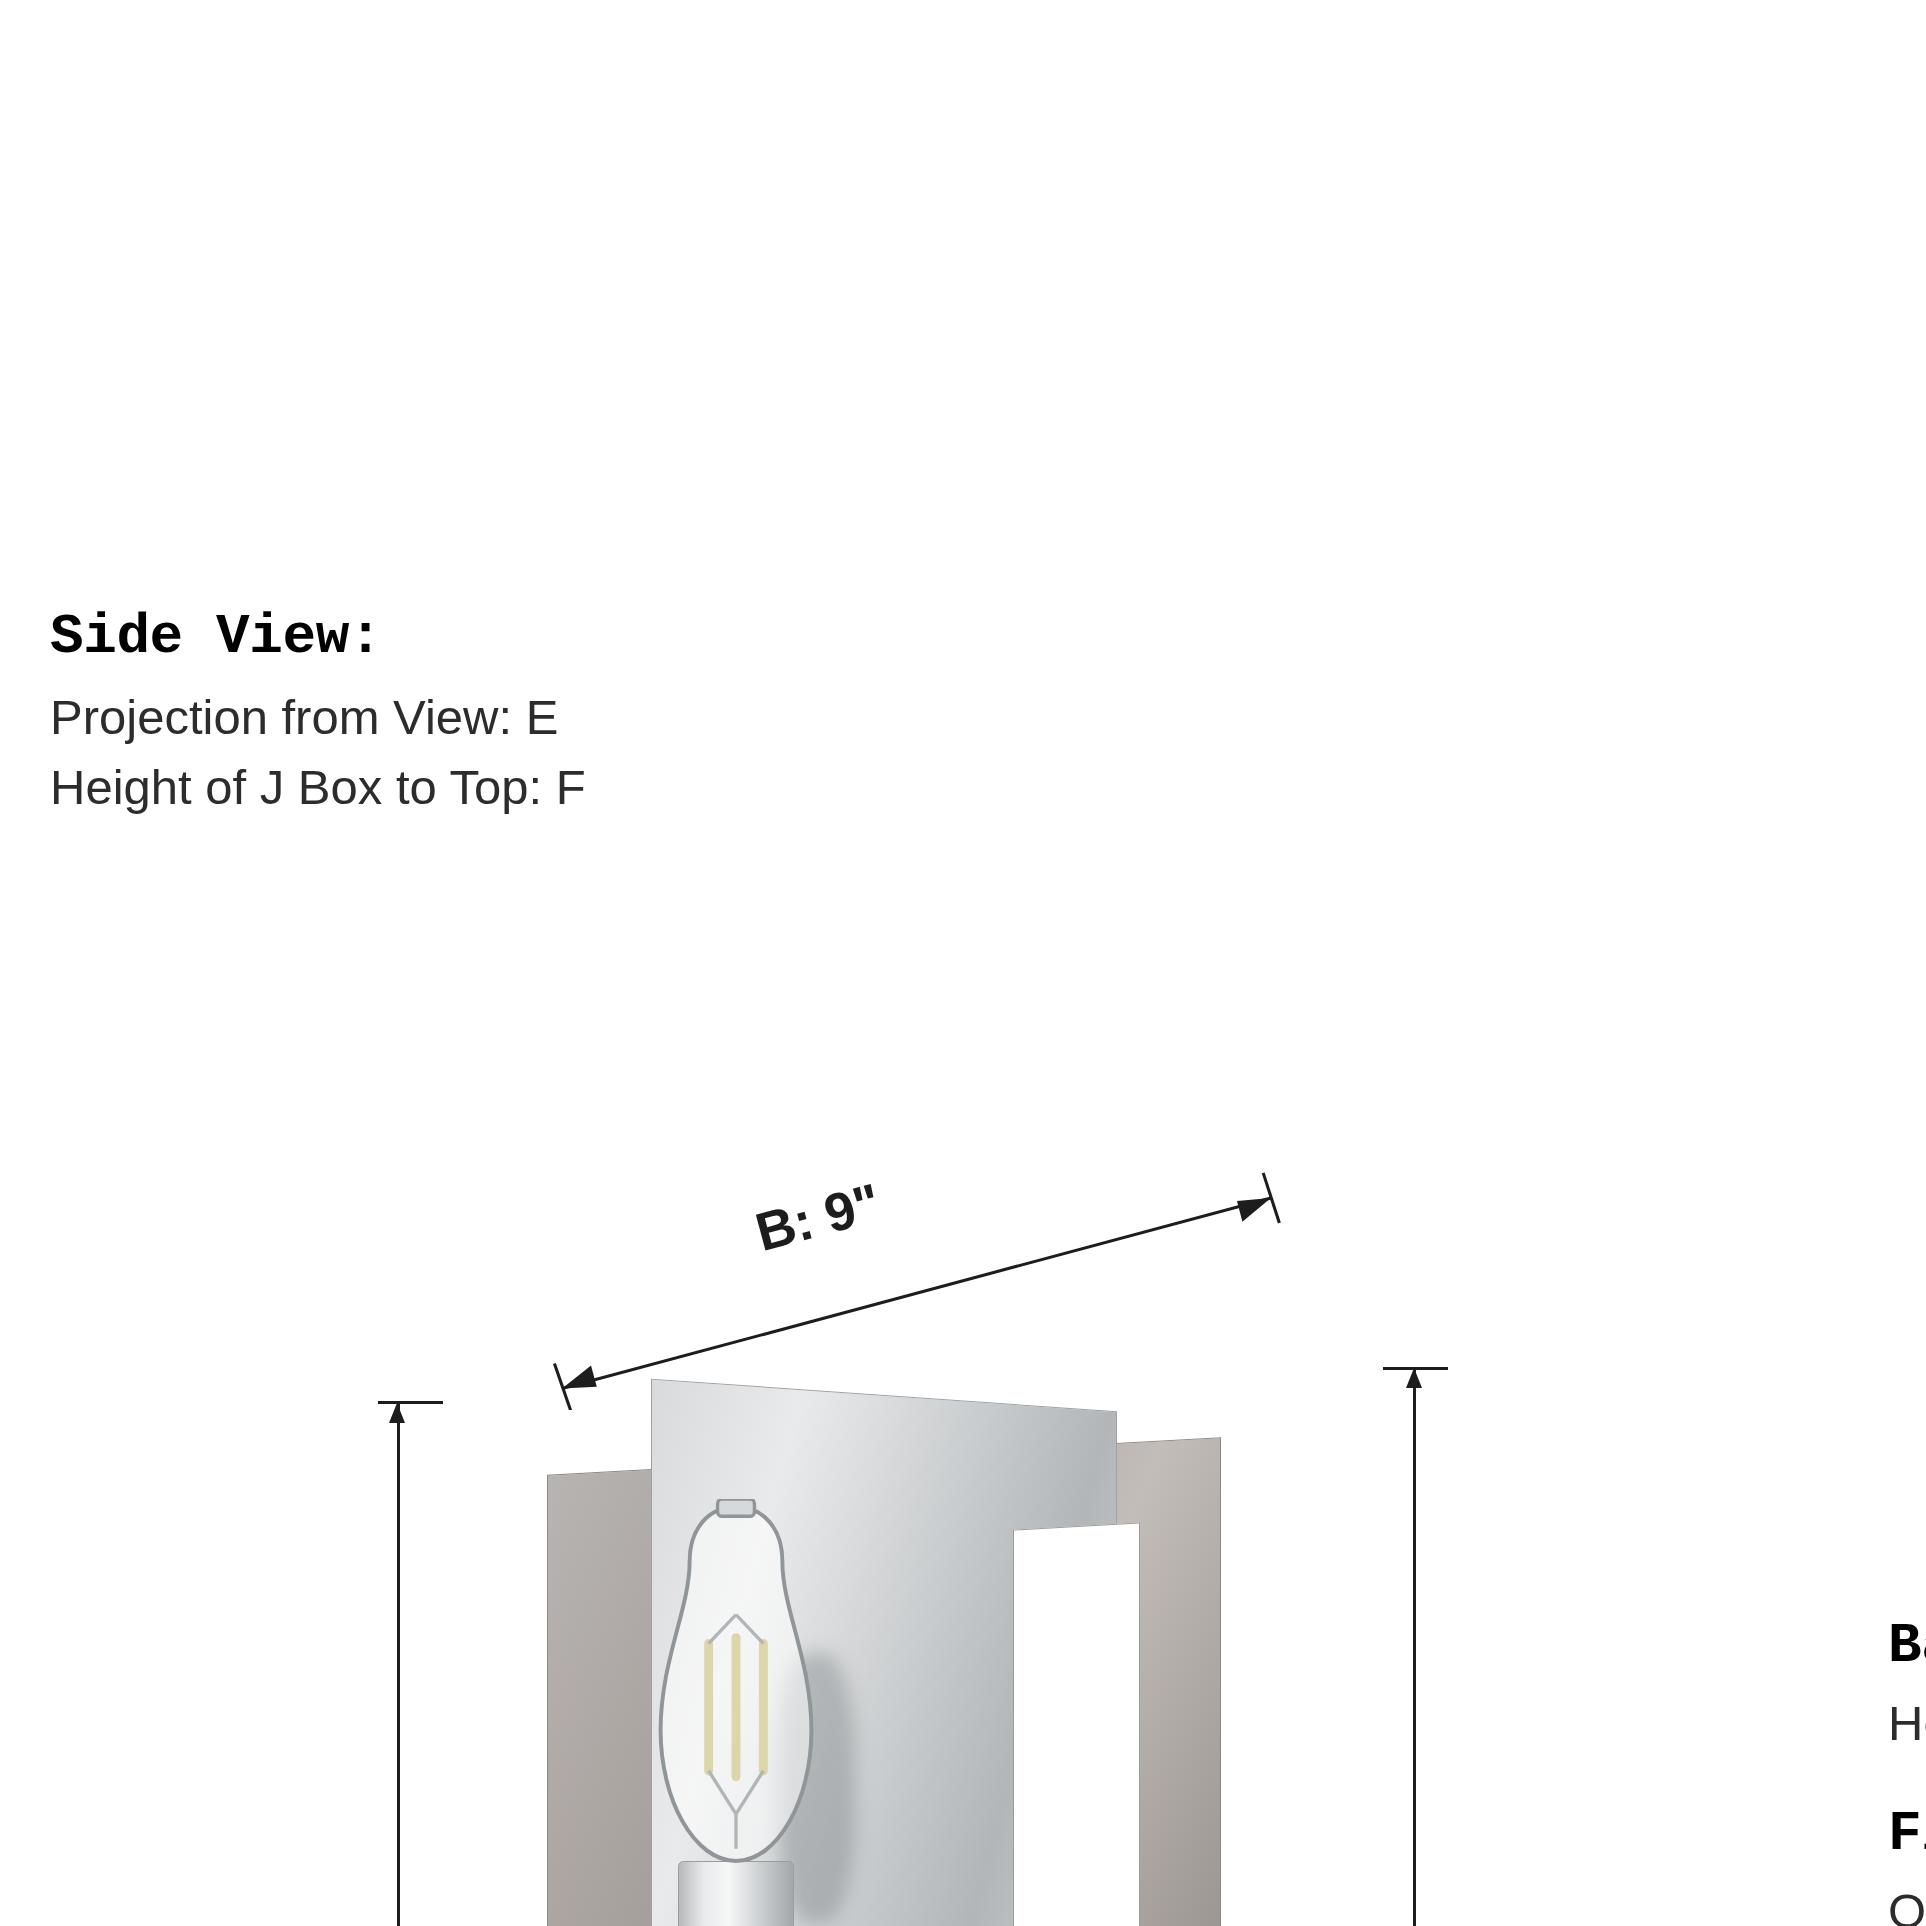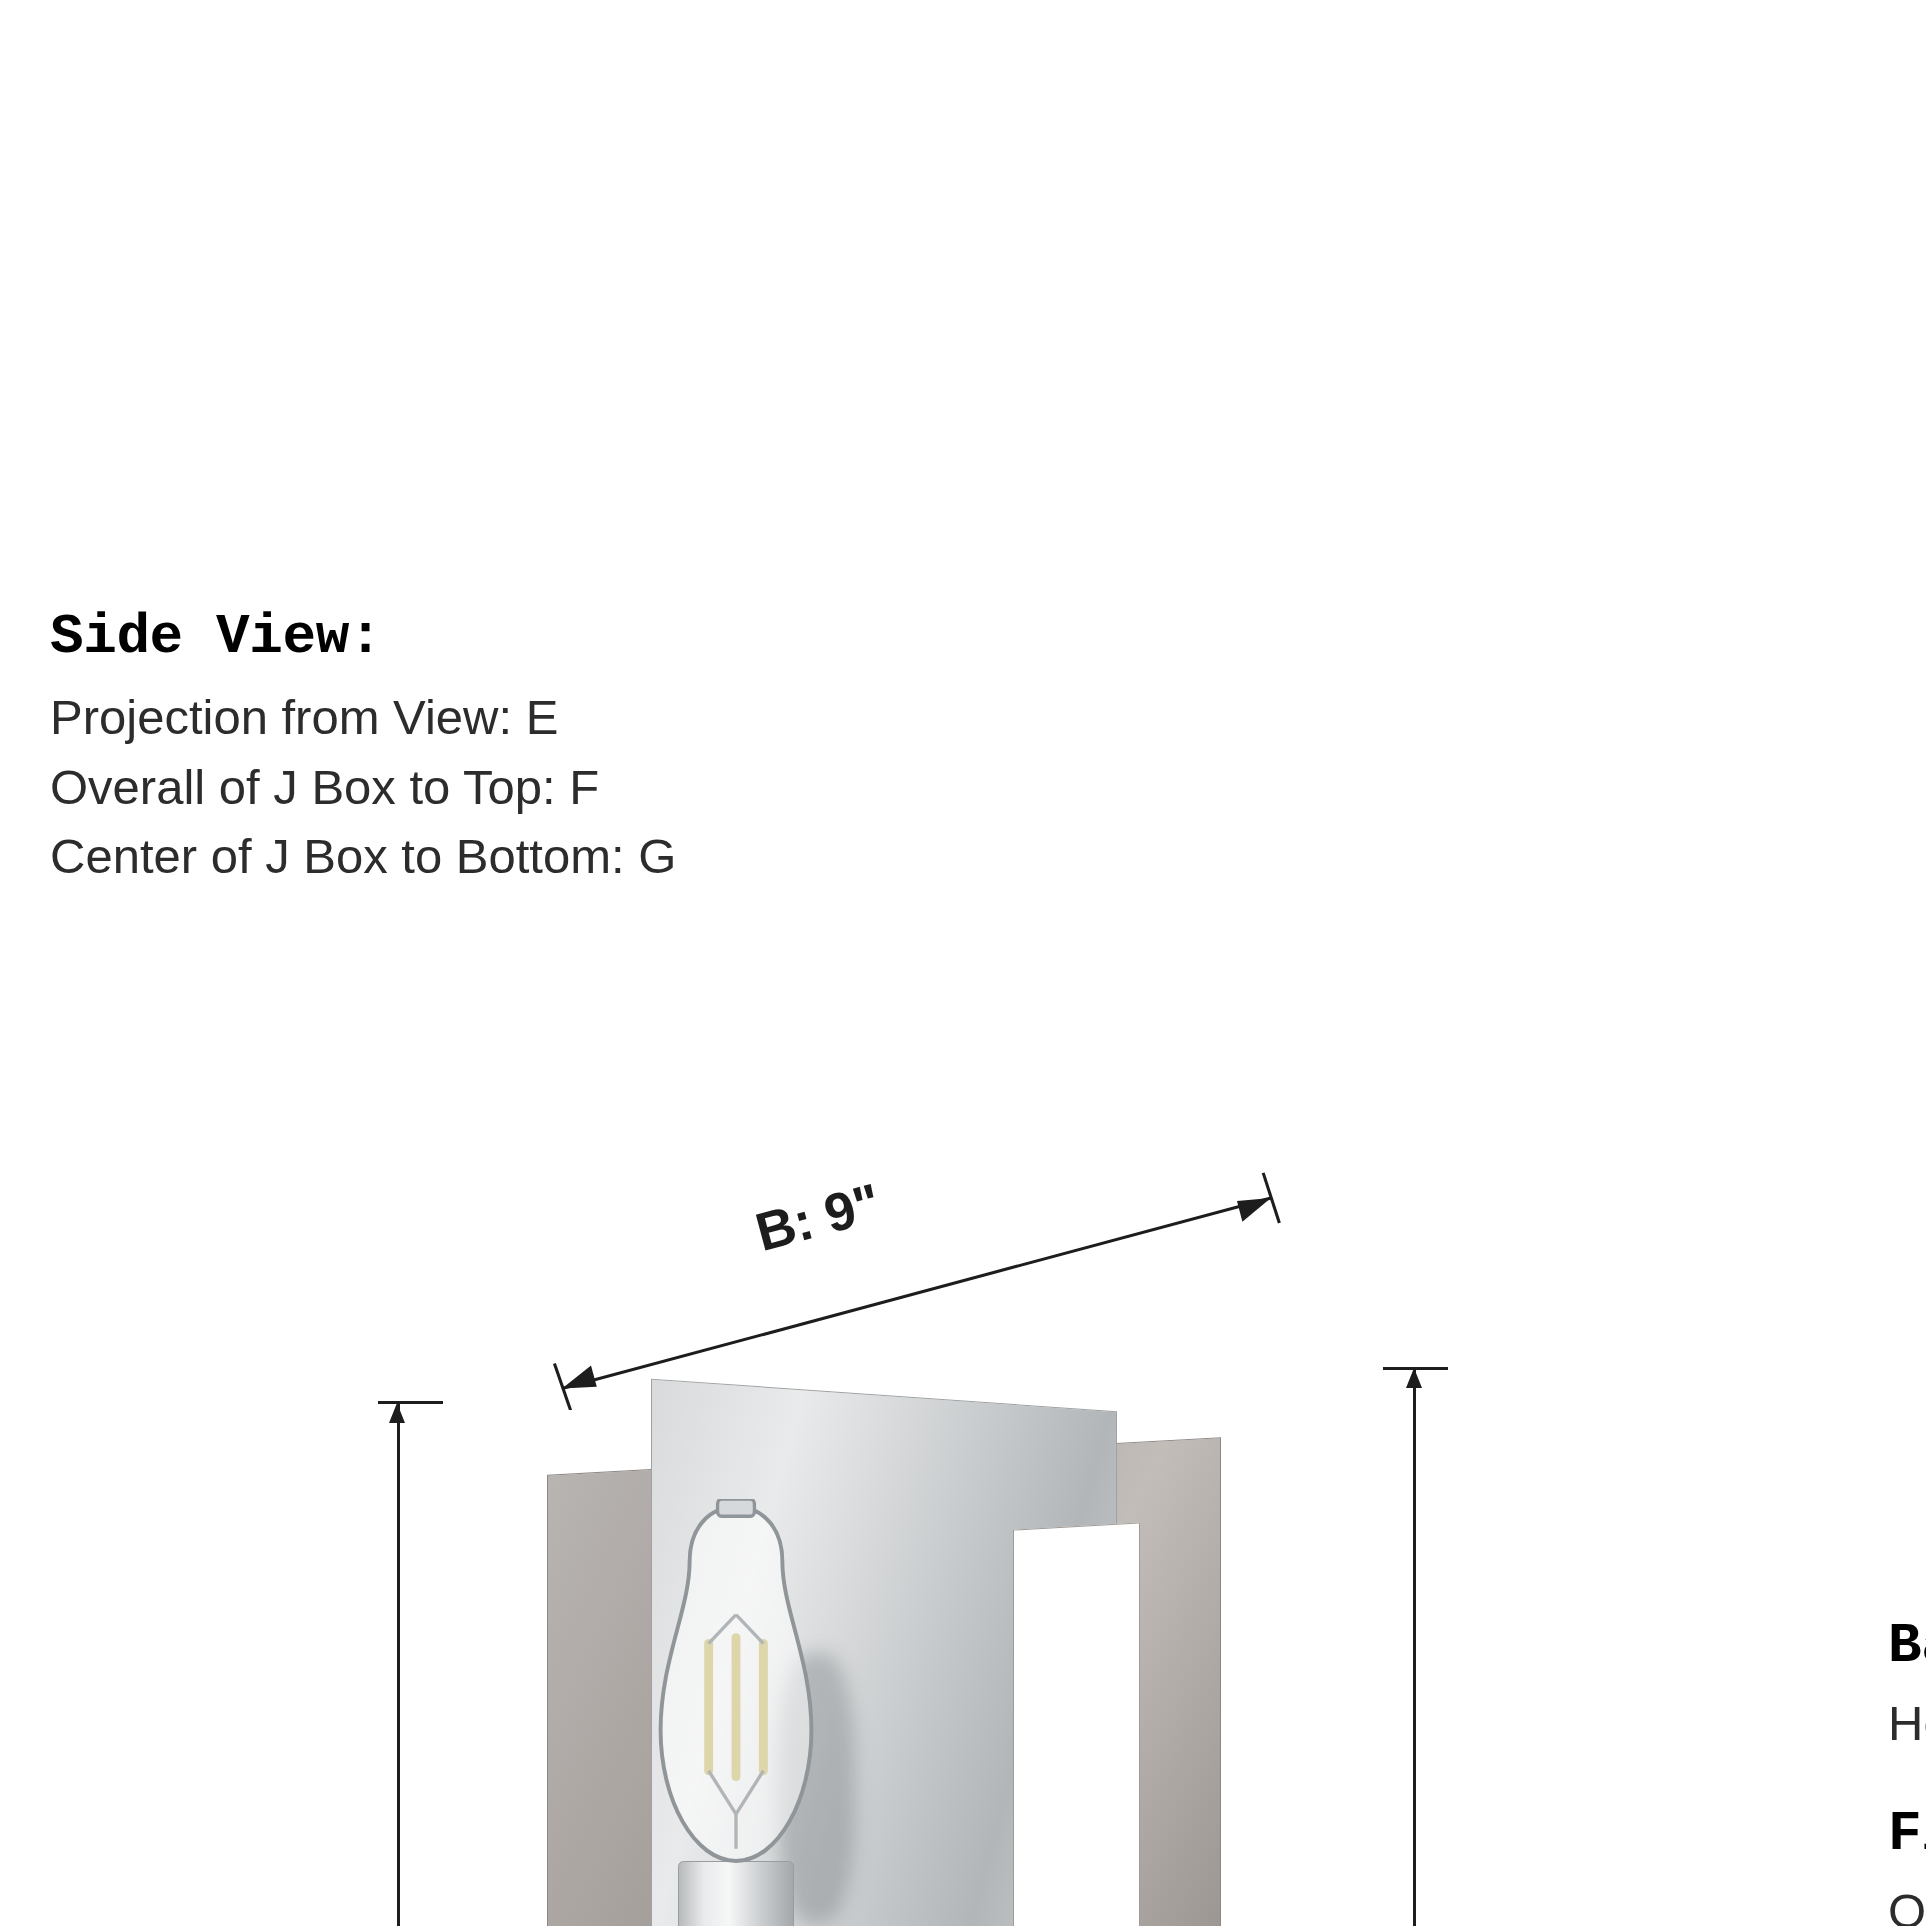--- a/index.html
+++ b/index.html
@@ -120,22 +120,21 @@
   .fv-socket.top { left: 166px; top: 501px; }
 </style>
 </head>
 <body>
 
 <div id="stage">
 
   <div class="txt-block" style="left:50px; top:601px;">
     <div class="heading">Side View:</div>
     <div class="line" style="margin-top:9.2px;">Projection from View: E</div>
-    <div class="line">Overall of J Box to Top: F</div>
-    <div class="line">Center of J Box to Bottom: G</div>
+    <div class="line">Height of J Box to Top: F</div>
   </div>
 
   <div class="txt-block" style="left:1888px; top:1610px;">
     <div class="heading">Backplate:</div>
     <div style="display:flex; gap:81px; margin-top:6.2px;">
       <div class="line">Height: A</div>
 
     </div>
     <div class="heading" style="margin-top:39px;">Fixture:</div>
     <div style="display:flex; gap:65px; margin-top:6.2px;">

